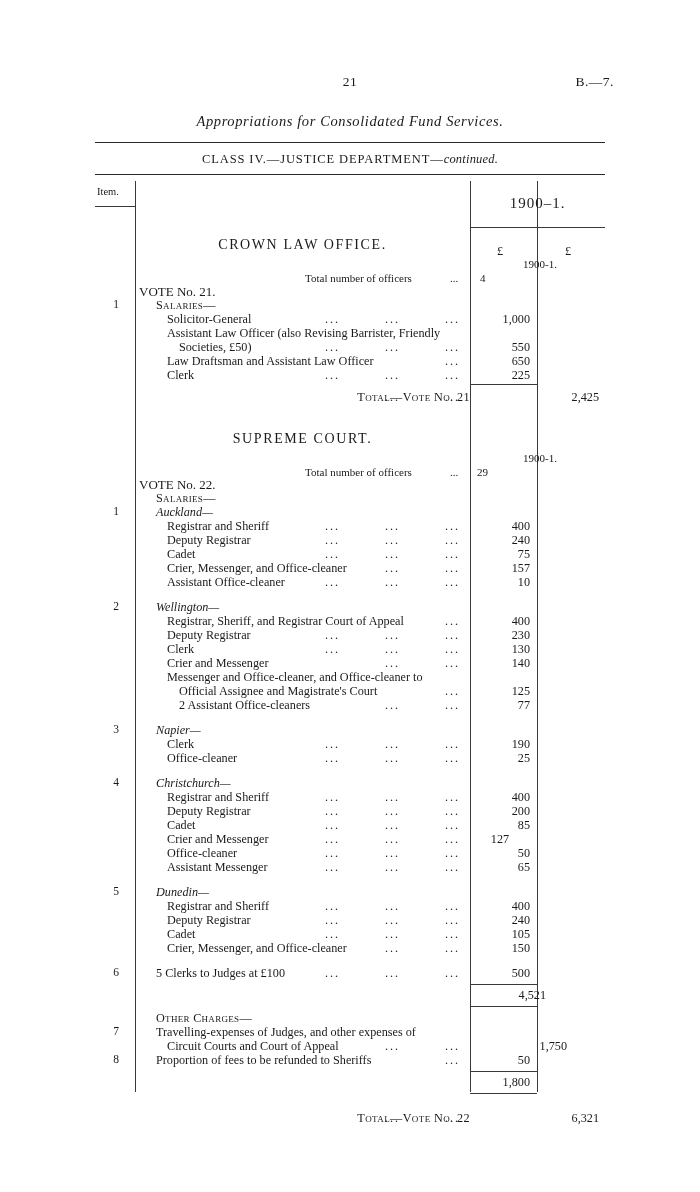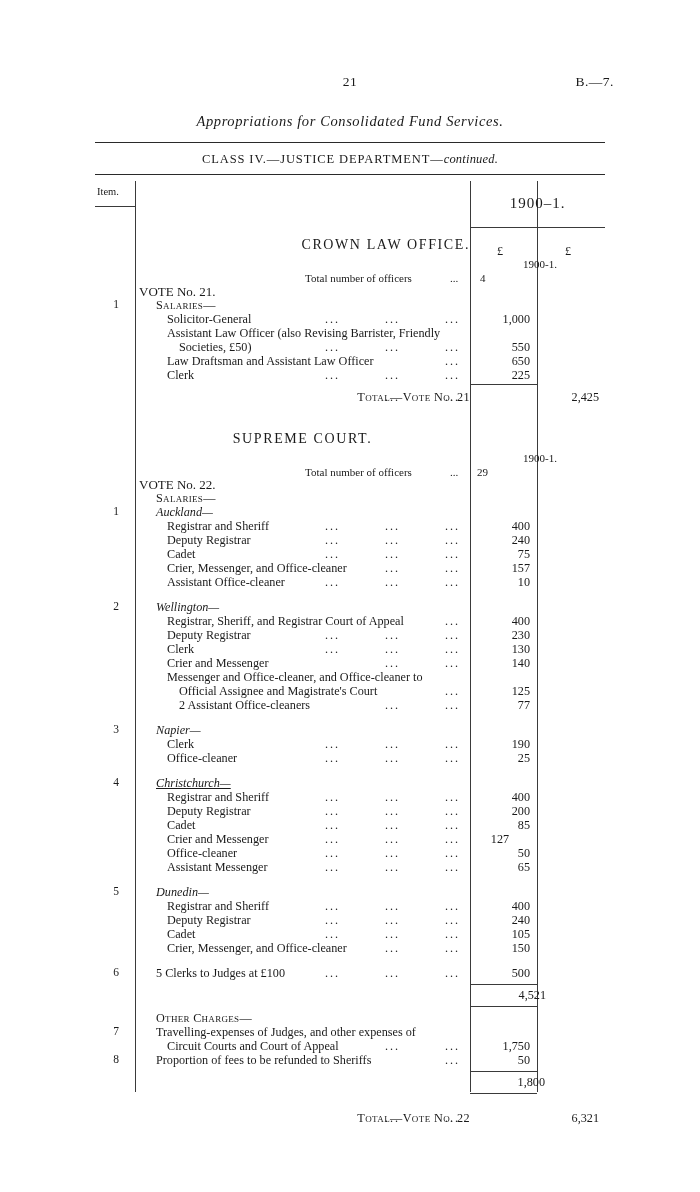--- a/index.html
+++ b/index.html
@@ -67,21 +67,21 @@
     <div class="vline v1"></div>
     <div class="vline v2"></div>
     <div class="vline v3"></div>
     <div class="hdr-rule"></div>
     <div class="hdr-rule2"></div>
     <div class="item-hd">Item.</div>
     <div class="year-hd">1900–1.</div>
 
     <div class="body">
 
-      <div class="r ctr hd-lg" style="top:56px;text-align:right;">CROWN LAW OFFICE.</div>
+      <div class="r ctr hd-lg" style="top:56px;">CROWN LAW OFFICE.</div>
       <div class="m1 tiny" style="top:77px;left:375px;width:60px;text-align:center;">1900-1.</div>
       <div class="r tiny" style="top:91px;left:170px;">Total number of officers</div>
       <div class="r tiny" style="top:91px;left:315px;">...</div>
       <div class="r tiny" style="top:91px;left:345px;">4</div>
 
       <div class="m1" style="top:63px;text-align:center;">£</div>
       <div class="m2" style="top:63px;text-align:center;">£</div>
 
       <div class="r desc" style="top:103px;left:44px;font-size:13px;">VOTE No. 21.</div>
       <div class="r itemno" style="top:117px;">1</div>
@@ -187,21 +187,21 @@
       <div class="dots" style="top:556px;left:290px;">...</div>
       <div class="dots" style="top:556px;left:350px;">...</div>
       <div class="m1" style="top:556px;">190</div>
       <div class="r ind2" style="top:570px;">Office-cleaner</div>
       <div class="dots" style="top:570px;left:230px;">...</div>
       <div class="dots" style="top:570px;left:290px;">...</div>
       <div class="dots" style="top:570px;left:350px;">...</div>
       <div class="m1" style="top:570px;">25</div>
 
       <div class="r itemno" style="top:595px;">4</div>
-      <div class="r ind1 ital" style="top:595px;text-decoration:underline;">Christchurch—</div>
+      <div class="r ind1 ital" style="top:595px;">Christchurch—</div>
       <div class="r ind2" style="top:609px;">Registrar and Sheriff</div>
       <div class="dots" style="top:609px;left:230px;">...</div>
       <div class="dots" style="top:609px;left:290px;">...</div>
       <div class="dots" style="top:609px;left:350px;">...</div>
       <div class="m1" style="top:609px;">400</div>
       <div class="r ind2" style="top:623px;">Deputy Registrar</div>
       <div class="dots" style="top:623px;left:230px;">...</div>
       <div class="dots" style="top:623px;left:290px;">...</div>
       <div class="dots" style="top:623px;left:350px;">...</div>
       <div class="m1" style="top:623px;">200</div>
@@ -258,29 +258,29 @@
       <div class="sep" style="left:375px;top:803px;width:67px;"></div>
       <div class="m1" style="top:807px;padding-left:16px;">4,521</div>
       <div class="sep" style="left:375px;top:825px;width:67px;"></div>
 
       <div class="r ind1 sc" style="top:830px;">Other Charges—</div>
       <div class="r itemno" style="top:844px;">7</div>
       <div class="r ind1" style="top:844px;">Travelling-expenses of Judges, and other expenses of</div>
       <div class="r ind2" style="top:858px;">Circuit Courts and Court of Appeal</div>
       <div class="dots" style="top:858px;left:290px;">...</div>
       <div class="dots" style="top:858px;left:350px;">...</div>
-      <div class="m1" style="top:858px;">1,750</div>
+      <div class="m1" style="top:858px;margin-left:37px;">1,750</div>
 
       <div class="r itemno" style="top:872px;">8</div>
       <div class="r ind1" style="top:872px;">Proportion of fees to be refunded to Sheriffs</div>
       <div class="dots" style="top:872px;left:350px;">...</div>
       <div class="m1" style="top:872px;">50</div>
 
       <div class="sep" style="left:375px;top:890px;width:67px;"></div>
-      <div class="m1" style="top:894px;margin-left:15px;">1,800</div>
+      <div class="m1" style="top:894px;">1,800</div>
       <div class="sep" style="left:375px;top:912px;width:67px;"></div>
 
       <div class="totline sc" style="top:930px;">Total—Vote No. 22</div>
       <div class="dots" style="top:930px;left:290px;">...</div>
       <div class="dots" style="top:930px;left:350px;">...</div>
       <div class="m2" style="top:930px;">6,321</div>
 
     </div>
   </div>
 </div>

